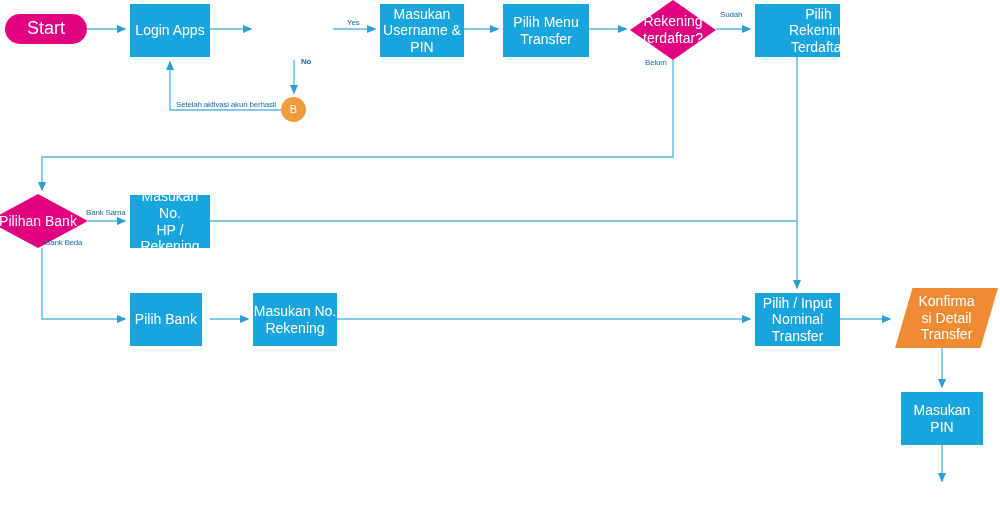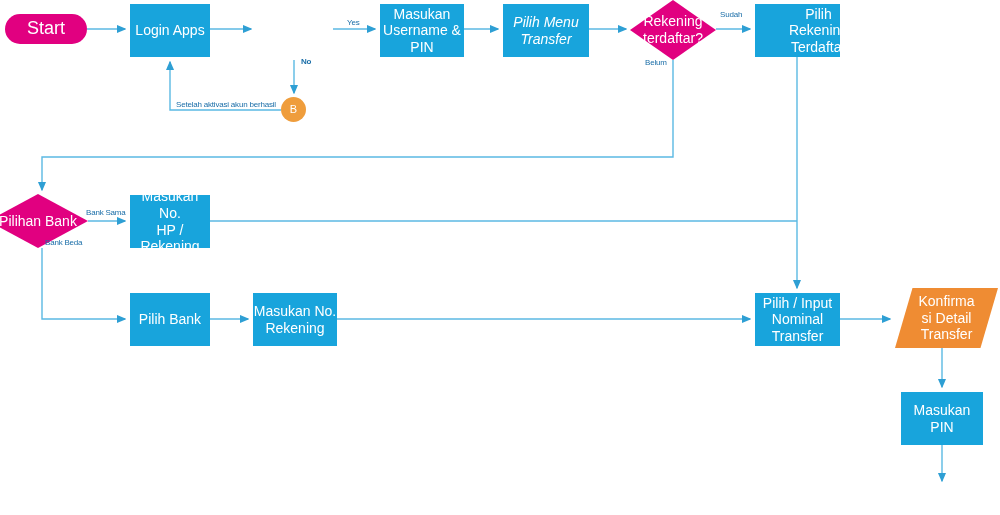--- a/index.html
+++ b/index.html
@@ -155,21 +155,21 @@
     <span class="label">Login Apps</span>
   </div>
 
 
   <div class="node n-process" style="left:380px; top:4px;   width:84px;  height:53px;">
     <span class="label">Masukan
 Username &amp;
 PIN</span>
   </div>
 
-  <div class="node n-process" style="left:503px; top:4px;   width:86px;  height:53px;font-style:italic;">
+  <div class="node n-process" style="left:503px; top:4px;   width:86px;  height:53px;">
     <span class="label">Pilih Menu
 Transfer</span>
   </div>
 
   <div class="node n-decision" style="left:630px; top:0px;   width:86px;  height:60px;">
     <span class="diamond"></span>
     <span class="label">Rekening
 terdaftar?</span>
   </div>
 
@@ -185,21 +185,21 @@
   <div class="node n-decision" style="left:-12px; top:194px; width:100px; height:54px;">
     <span class="diamond"></span>
     <span class="label">Pilihan Bank</span>
   </div>
 
   <div class="node n-process" style="left:130px; top:195px; width:80px;  height:53px;">
     <span class="label">Masukan No.
 HP / Rekening</span>
   </div>
 
-  <div class="node n-process" style="left:130px; top:293px; width:80px;  height:53px;">
+  <div class="node n-process" style="left:130px; top:293px; width:72px;  height:53px;">
     <span class="label">Pilih Bank</span>
   </div>
 
   <div class="node n-process" style="left:253px; top:293px; width:84px;  height:53px;">
     <span class="label">Masukan No.
 Rekening</span>
   </div>
 
   <div class="node n-process" style="left:755px; top:293px; width:85px;  height:53px;">
     <span class="label">Pilih / Input

